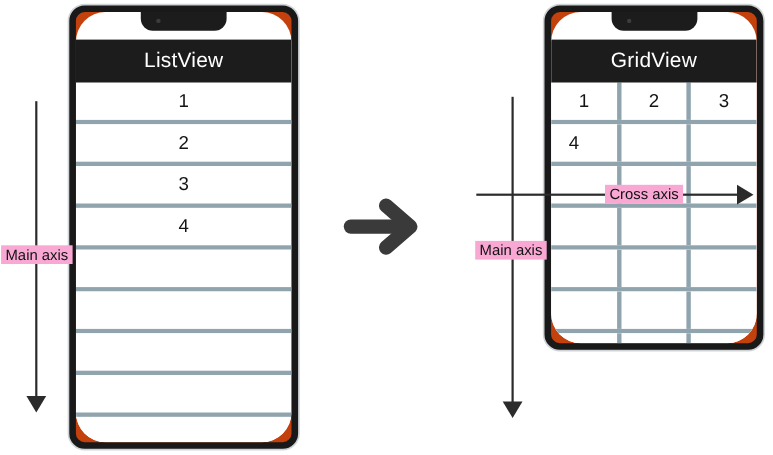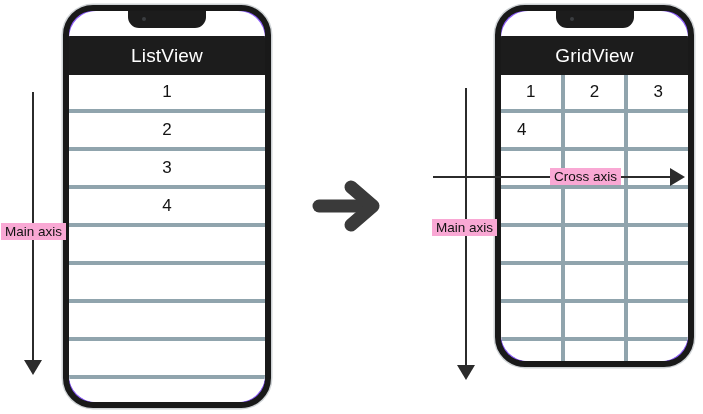--- a/index.html
+++ b/index.html
@@ -15,22 +15,22 @@
     width: 703px;
     height: 414px;
     background: #ffffff;
     overflow: hidden;
   }
 
   
   .phone {
     position: absolute;
     border: 6px solid #191919;
-    border-radius: 30px;
-    background: #8b5cf6;
+    border-radius: 14px;
+    background: #c2410c;
     box-sizing: border-box;
     box-shadow: 0 0 0 1.5px #cfd3d6;
     overflow: hidden;
   }
   .phone-inner {
     position: absolute;
     inset: 0;
     border-radius: 27px;
     overflow: hidden;
     background: #ffffff;
@@ -246,21 +246,21 @@
     </g>
   </svg>
 
   <div class="axis-line-v" style="left:465px; top:88px; height:282px;"></div>
   <div class="axis-arrow-down" style="left:457px; top:365px;"></div>
   <div class="axis-label" style="left:432px; top:219px;">Main axis</div>
 
   <div class="axis-line-h" style="left:433px; top:176px; width:248px;"></div>
   <div class="axis-arrow-right" style="left:670px; top:168px;"></div>
 
-  <div class="phone" style="left:495px; top:5px; width:199px; height:362px;">
+  <div class="phone" style="left:495px; top:5px; width:199px; height:313px;">
     <div class="phone-inner">
 
       <div class="appbar" style="top:25px;">
         <span class="appbar-title">GridView</span>
       </div>
 
       <div class="gridview" style="top:64px;">
         <div class="grid-row">
           <div class="grid-cell">
               <span class="cell-label">1</span>

